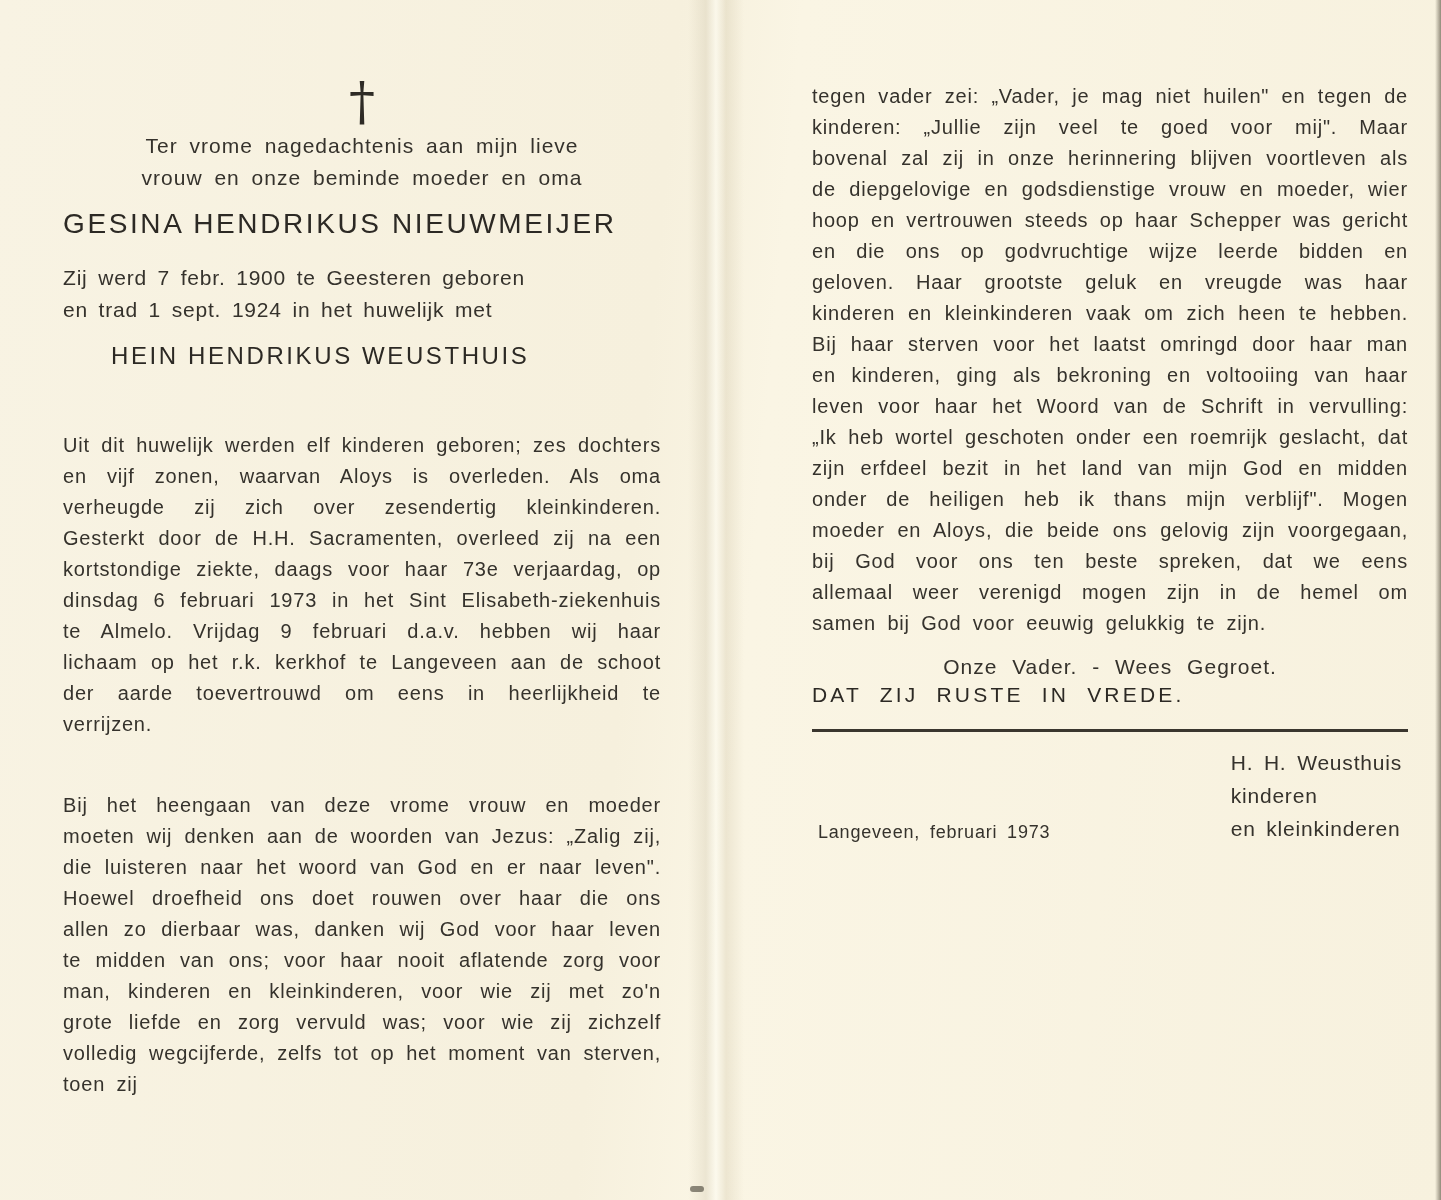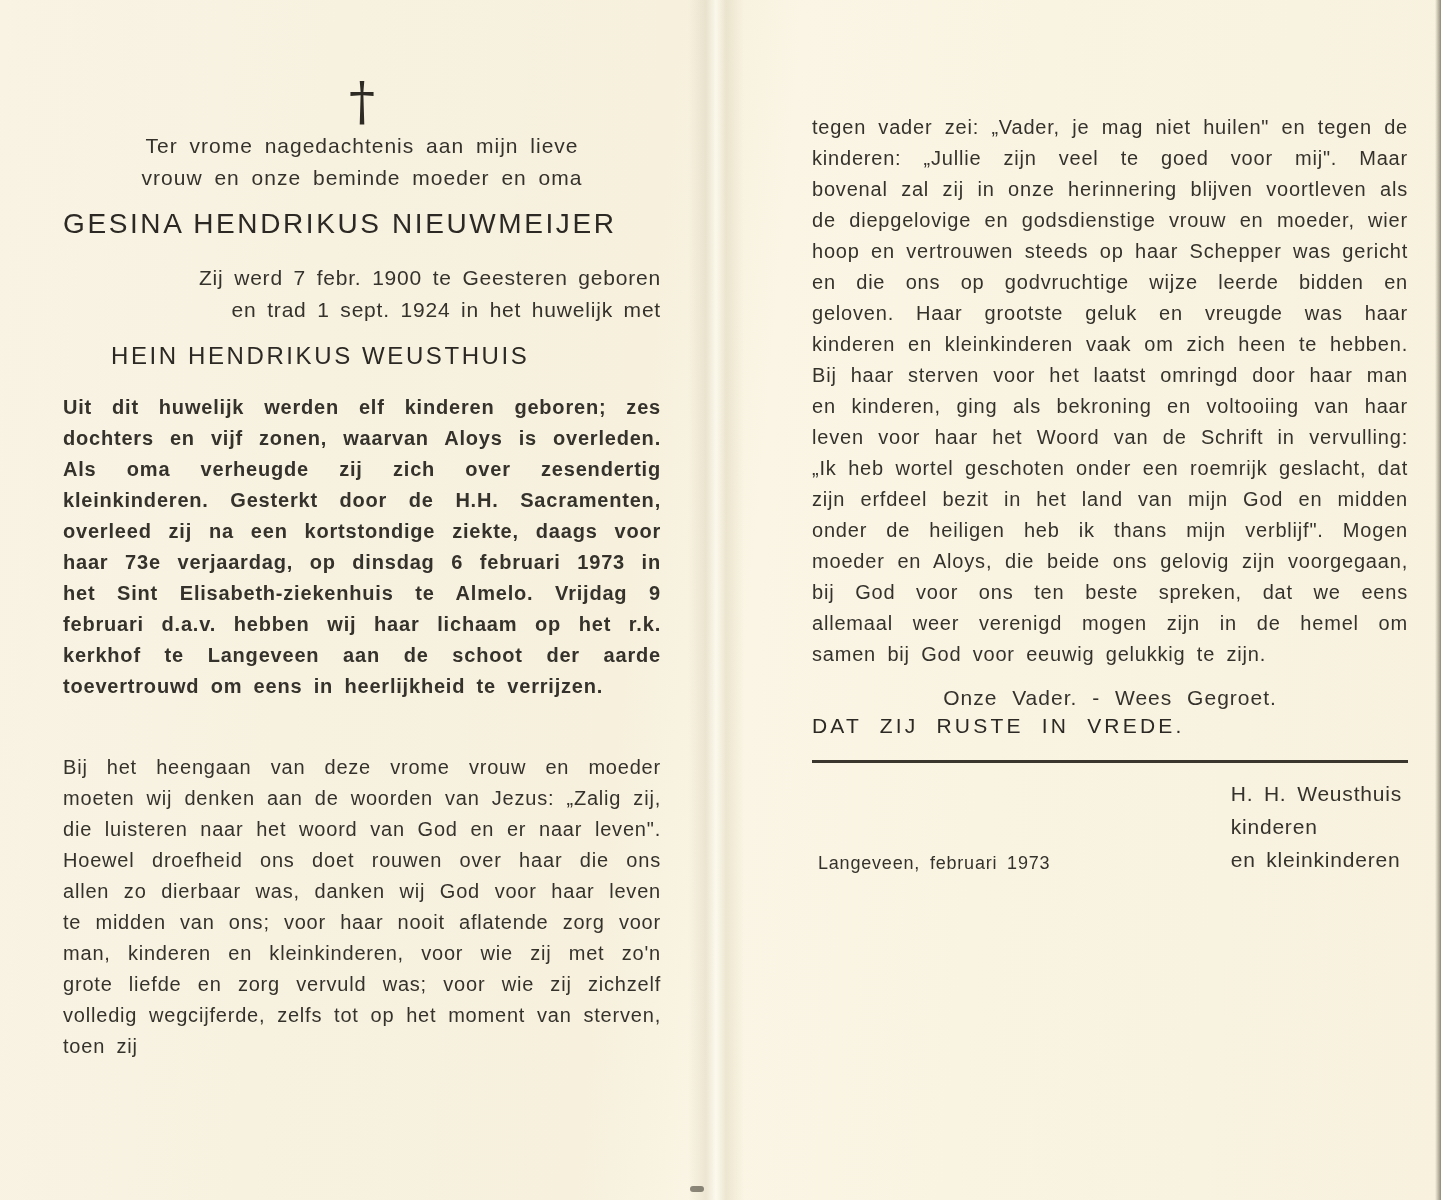--- a/index.html
+++ b/index.html
@@ -11,21 +11,21 @@
   .card {
     position: relative;
     width: 1441px;
     height: 1200px;
     overflow: hidden;
     color: #35322c;
     background: linear-gradient(95deg, #f8f3e3 0%, #f6f0dd 44%, #faf5e4 52%, #f7f1de 100%);
   }
   .page { position: absolute; top: 0; }
   .page-left  { left: 63px;  width: 598px; }
-  .page-right { left: 812px; width: 596px; padding-top: 112px; }
+  .page-right { left: 812px; width: 596px; padding-top: 81px; }
 
   .cross {
     margin-top: 72px;
     text-align: center;
     font-family: "DejaVu Serif", serif;
     font-size: 52px;
     line-height: 58px;
     color: #2e2b25;
   }
   .pre { white-space: pre-line; }
@@ -44,39 +44,38 @@
     letter-spacing: 2.6px;
     white-space: nowrap;
     color: #2c2924;
   }
   .birth {
     margin-top: 22px;
     font-size: 21px;
     line-height: 32px;
     letter-spacing: 0.8px;
     word-spacing: 4px;
-    text-align: right;
   }
   .husband {
     margin-top: 16px;
     margin-left: 48px;
     font-size: 24px;
     font-weight: 400;
     letter-spacing: 2.6px;
     white-space: nowrap;
     color: #2c2924;
   }
   .body-text {
     font-size: 20px;
     line-height: 31px;
     letter-spacing: 0.8px;
     word-spacing: 5px;
     text-align: justify;
   }
-  .para1 { margin-top: 22px; font-weight: bold; }
+  .para1 { margin-top: 60px; }
   .para2 { margin-top: 50px; }
 
   .prayer {
     margin-top: 16px;
     text-align: center;
     font-size: 21px;
     letter-spacing: 1px;
     word-spacing: 8px;
   }
   .rest {

